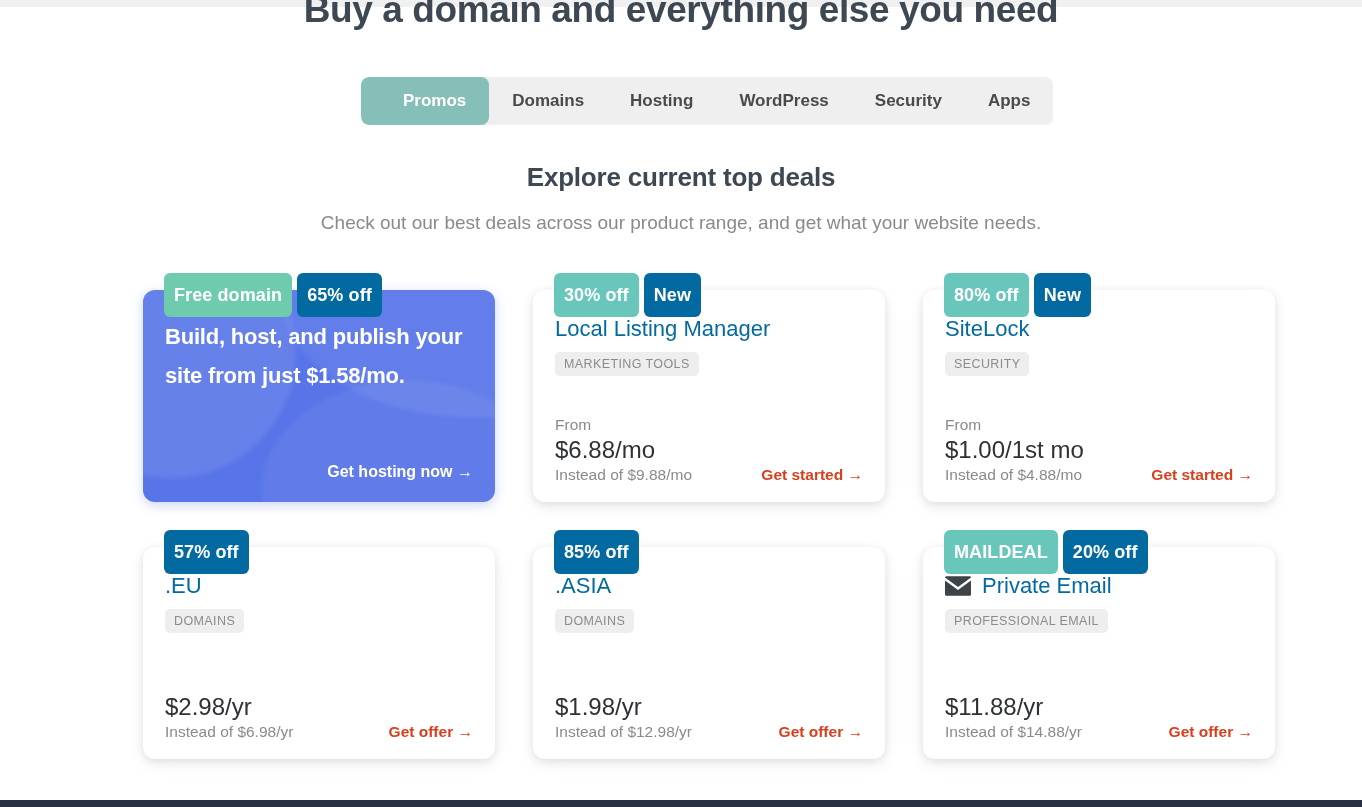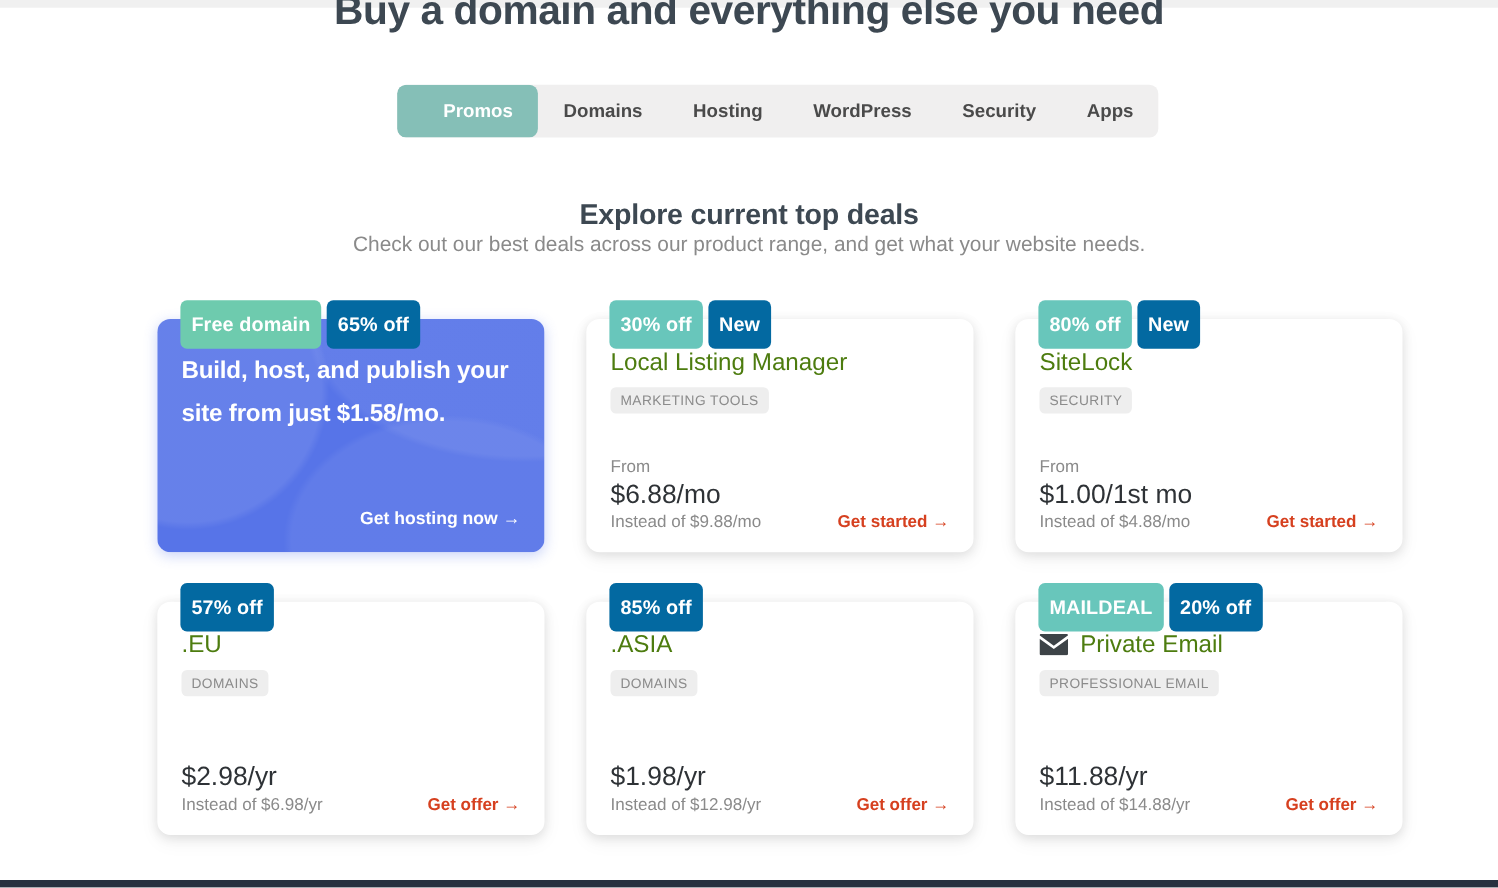--- a/index.html
+++ b/index.html
@@ -70,21 +70,21 @@
   .tab.active {
     background: #85bfb7;
     color: #ffffff;
     border-radius: 8px;
     padding-left: 42px;
   }
 
   
   .section-title {
     position: absolute;
-    top: 180px; left: 0;
+    top: 162px; left: 0;
     width: 1362px;
     text-align: center;
     font-size: 26px;
     font-weight: 600;
     color: #3d4852;
     letter-spacing: -0.2px;
   }
   .section-sub {
     position: absolute;
     top: 212px; left: 0;
@@ -173,21 +173,21 @@
     font-weight: 700;
     color: #ffffff;
     cursor: pointer;
     white-space: nowrap;
   }
 
   
   .card-title {
     font-size: 22px;
     font-weight: 400;
-    color: #4d7c0f;
+    color: #0369a1;
     line-height: 1;
     display: flex;
     align-items: center;
     gap: 11px;
     white-space: nowrap;
   }
   .mail-icon { display: inline-flex; align-items: center; }
 
   .cat-tag {
     margin-top: 12px;

